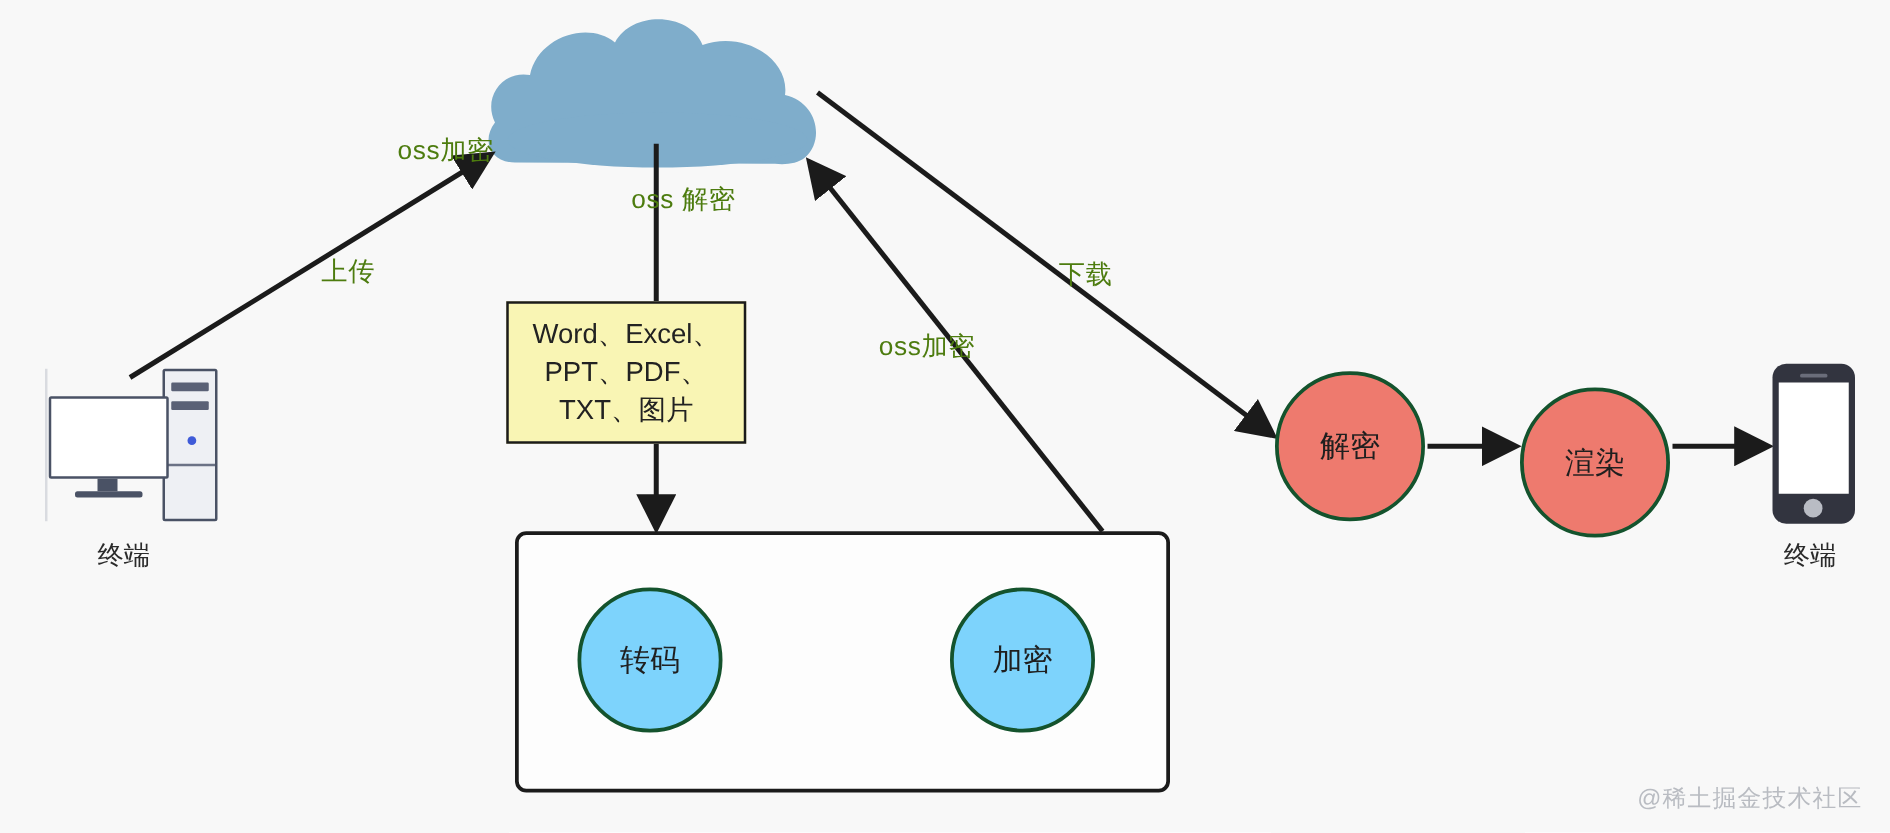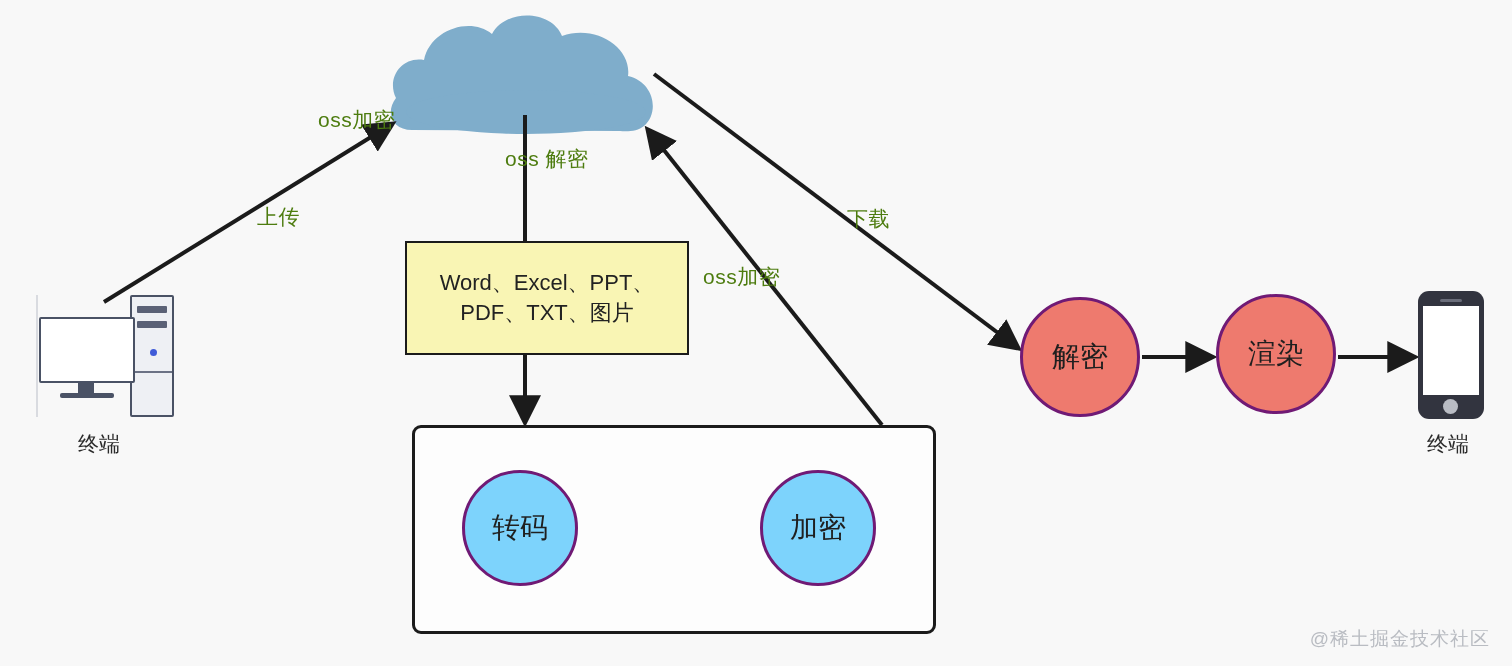--- a/index.html
+++ b/index.html
@@ -31,21 +31,21 @@
     font-family: "Liberation Sans", "DejaVu Sans", sans-serif;
   }
   .edge-label {
     font-size: 21px;
     letter-spacing: 0.5px;
   }
   .doc-box {
     position: absolute;
     left: 405px;
     top: 241px;
-    width: 284px;
+    width: 192px;
     height: 114px;
     background: #f9f5b4;
     border: 2.5px solid #1b1b1b;
     box-sizing: border-box;
     display: flex;
     align-items: center;
     justify-content: center;
     text-align: center;
     line-height: 1.38;
     font-size: 22px;
@@ -58,36 +58,36 @@
     top: 425px;
     width: 524px;
     height: 209px;
     background: #fdfdfd;
     border: 3px solid #1b1b1b;
     border-radius: 9px;
     box-sizing: border-box;
   }
   .circle {
     position: absolute;
-    border: 3px solid #701a75;
+    border: 3px solid #14532d;
     border-radius: 50%;
     box-sizing: border-box;
     display: flex;
     align-items: center;
     justify-content: center;
-    font-size: 28px;
+    font-size: 24px;
     color: #1f1f1f;
   }
   .circle-green { background: #7dd3fc; }
   .circle-red   { background: #ee7a6e; }
 
   .c-zhuanma { left: 462px; top: 470px; width: 116px; height: 116px; }
   .c-jiami   { left: 760px; top: 470px; width: 116px; height: 116px; }
   .c-jiemi   { left: 1020px; top: 297px; width: 120px; height: 120px; }
-  .c-xuanran { left: 1216px; top: 294px; width: 120px; height: 120px; }
+  .c-xuanran { left: 1216px; top: 310px; width: 120px; height: 120px; }
 
   
   .pc {
     position: absolute;
     left: 36px;
     top: 295px;
     width: 138px;
     height: 122px;
   }
   .pc .tower {

